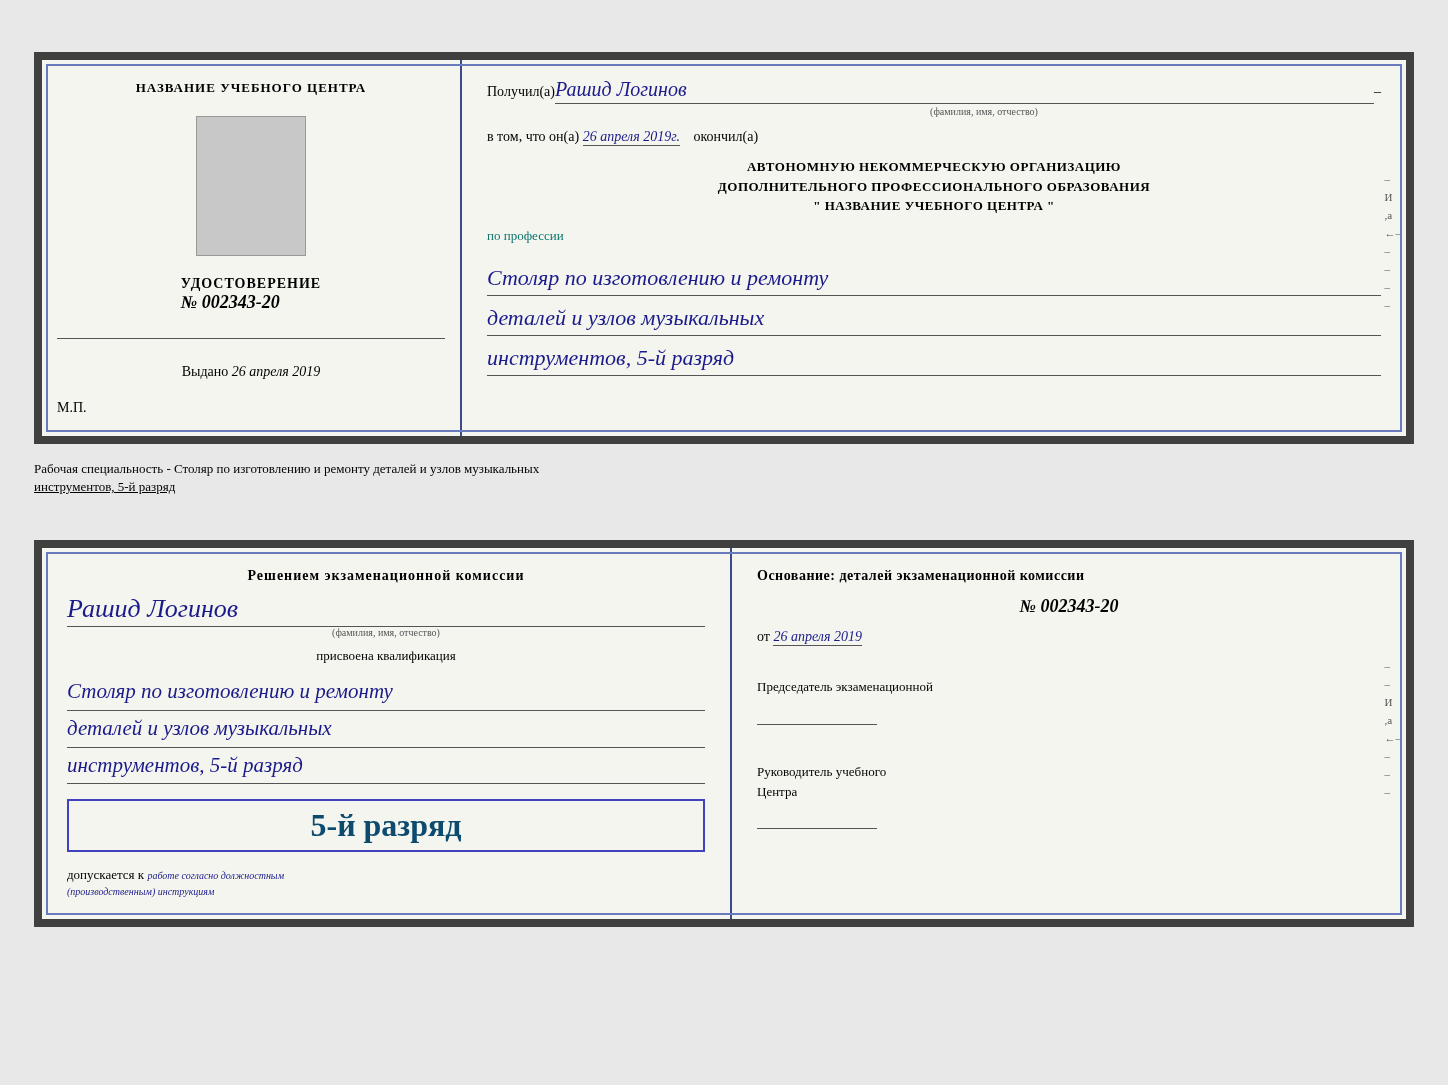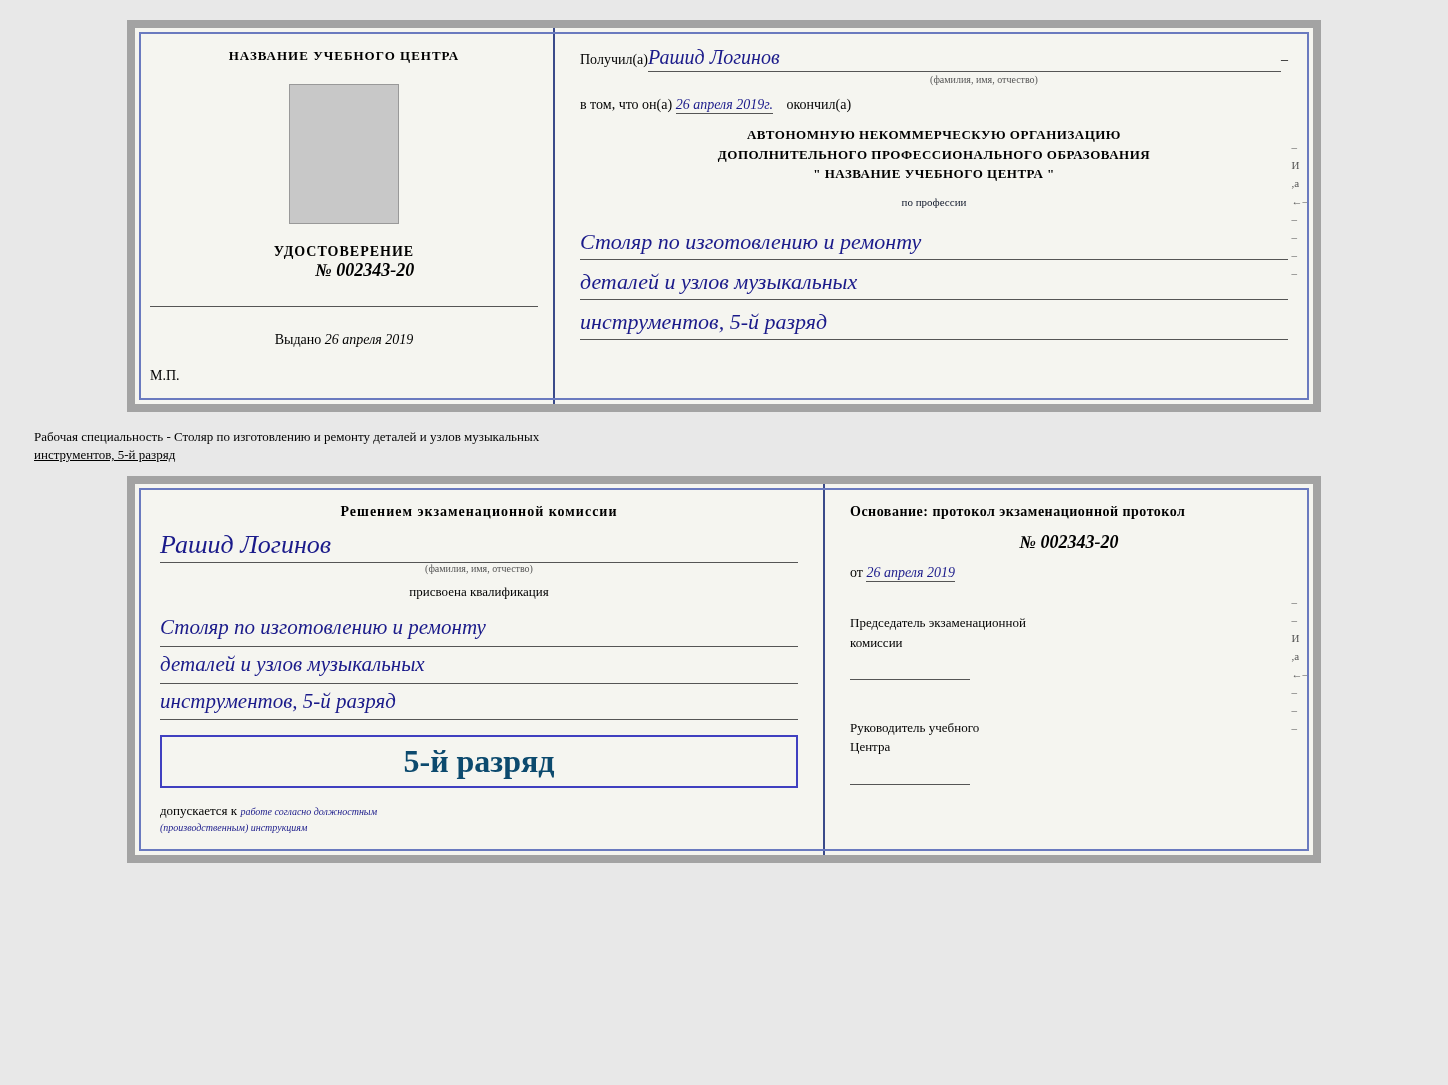--- a/index.html
+++ b/index.html
@@ -10,25 +10,26 @@
       min-height: 1085px;
       display: flex;
       flex-direction: column;
       align-items: center;
       padding: 20px;
       gap: 10px;
     }
 
     
     .document-outer {
-      width: 1194px;
-      border: 8px solid #a3a3a3;
+      width: 1380px;
+      border: 8px solid #404040;
       background: #f5f5f0;
       position: relative;
       display: flex;
+      margin-top: 32px;
     }
 
     .document-outer::before {
       content: '';
       position: absolute;
       top: 4px; left: 4px; right: 4px; bottom: 4px;
       border: 2px solid #6a7abf;
       pointer-events: none;
       z-index: 1;
     }
@@ -78,21 +79,21 @@
     }
 
     .photo-placeholder {
       width: 110px;
       height: 140px;
       background: #c8c8c8;
       border: 1px solid #999;
     }
 
     .udostoverenie-block {
-      text-align: right;
+      text-align: left;
     }
 
     .udostoverenie-title {
       font-size: 14px;
       font-weight: bold;
       letter-spacing: 1px;
       color: #000;
     }
 
     .udostoverenie-number {
@@ -164,23 +165,22 @@
     .org-block {
       font-size: 13px;
       font-weight: bold;
       text-align: center;
       letter-spacing: 0.5px;
       color: #000;
       line-height: 1.5;
     }
 
     .po-professii {
-      font-size: 11px;
-      color: #0f172a;
-      text-align: center;
+      font-size: 13px;
+      color: #0f766e;
     }
 
     .handwritten-profession {
       font-family: 'Brush Script MT', cursive, 'Times New Roman';
       font-style: italic;
       font-size: 22px;
       color: #1a1a8a;
       border-bottom: 1px solid #555;
       line-height: 1.6;
       display: block;
@@ -418,33 +418,32 @@
     </div>
 
     <div class="dopuskaetsya">
       <span>допускается к</span>
       <span class="hand-italic">работе согласно должностным</span><br>
       <span class="hand-italic">(производственным) инструкциям</span>
     </div>
   </div>
 
   <div class="bottom-right">
-    <div class="osnovanie-title">Основание: протокол экзаменационной протокол</div>
+    <div class="osnovanie-title">Основание: деталей экзаменационной комиссии</div>
 
     <div class="protocol-number">№ 002343-20</div>
 
     <div class="ot-date">
       <span>от</span>
       <span class="hand-date" style="font-style:italic; color:#1a1a8a; border-bottom:1px solid #555; padding-bottom:1px;">26 апреля 2019</span>
     </div>
 
     <div style="margin-top:20px;">
       <div class="predsedatel-block">
         <div>Председатель экзаменационной</div>
-        <div>комиссии</div>
         <div class="sign-line"></div>
       </div>
     </div>
 
     <div style="margin-top:20px;">
       <div class="rukovoditel-block">
         <div>Руководитель учебного</div>
         <div>Центра</div>
         <div class="sign-line"></div>
       </div>

